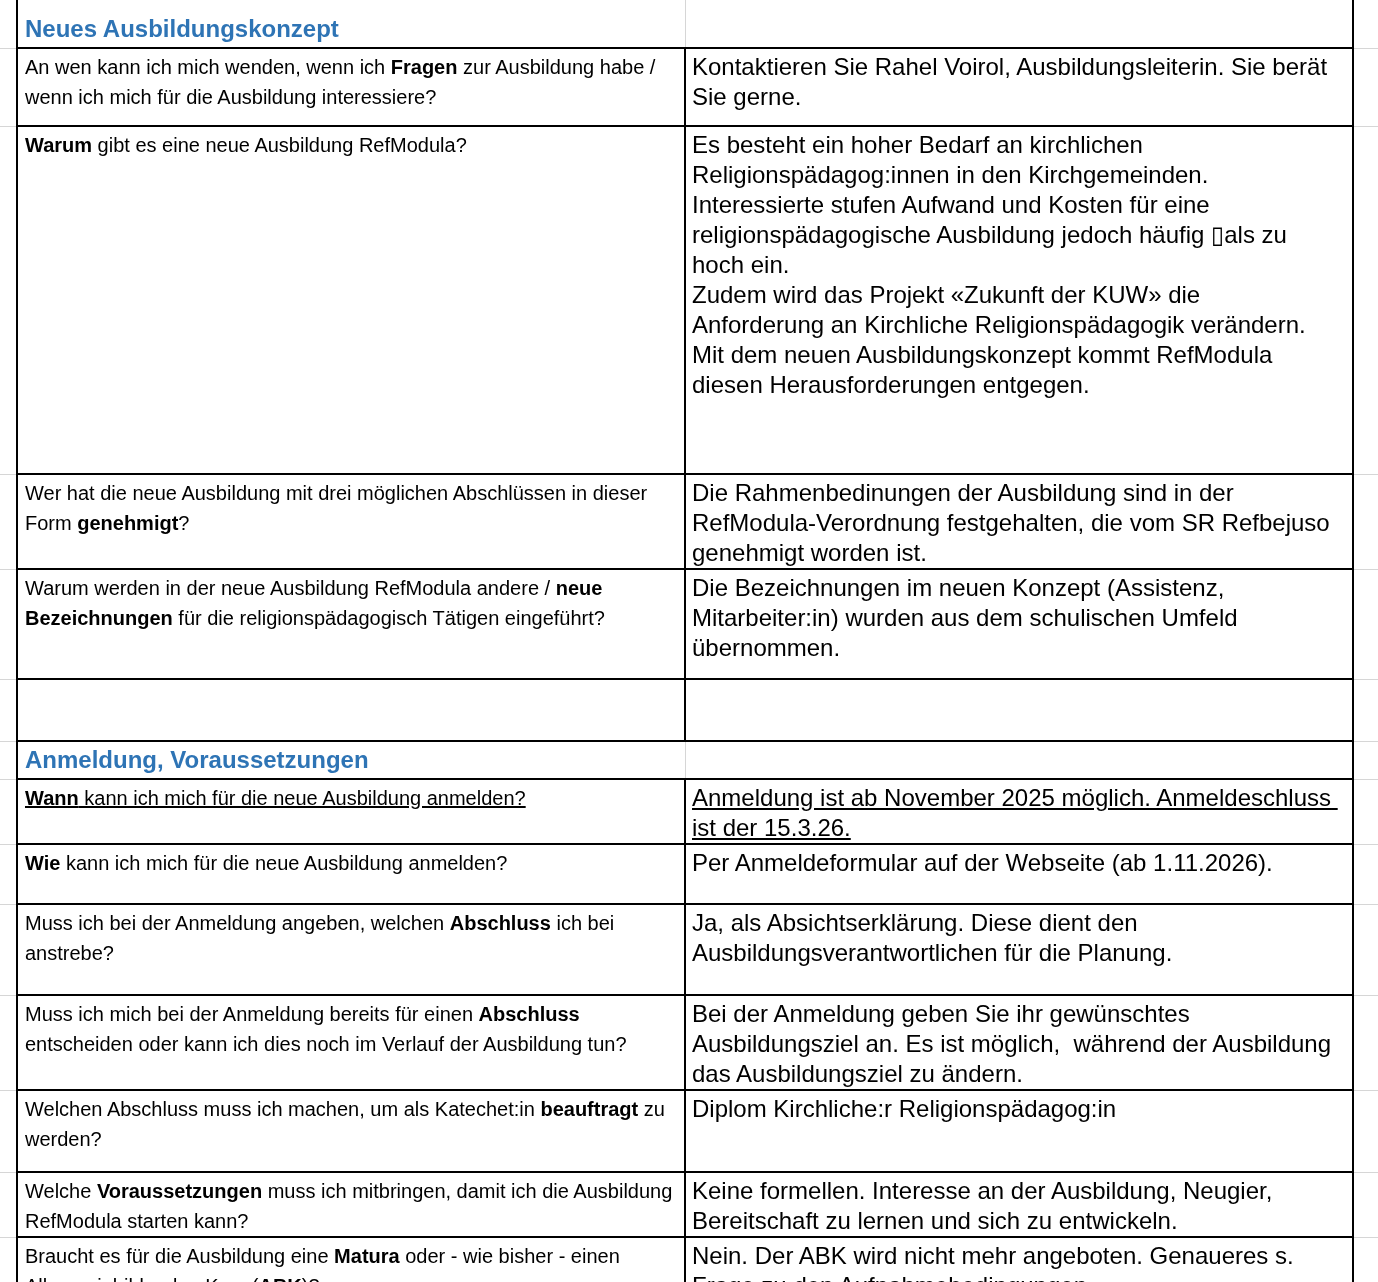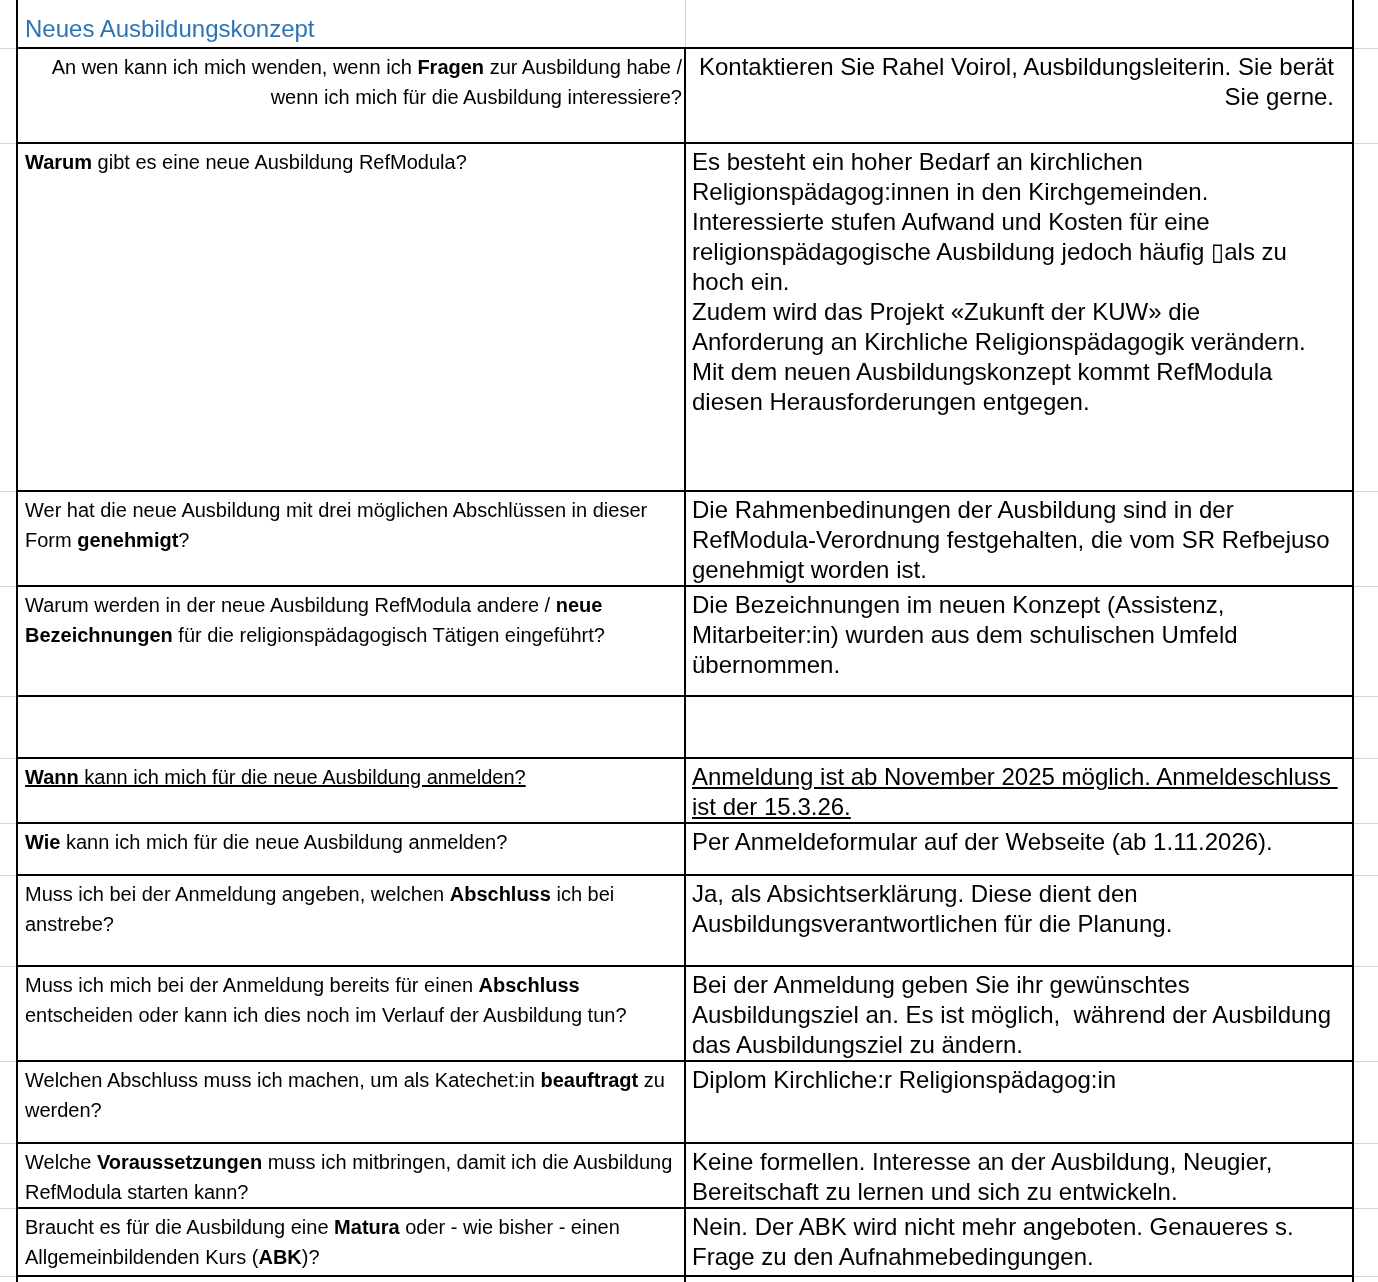--- a/index.html
+++ b/index.html
@@ -11,31 +11,31 @@
   td.strip{border-bottom:1px solid #d6d6d6;}
   
   td.qcell{border-left:2px solid #000;border-right:2px solid #000;
            border-bottom:2px solid #000;padding:3px 2px 0 7px;
            font-size:20px;line-height:30px;white-space:pre-wrap;}
   td.acell{border-right:2px solid #000;border-bottom:2px solid #000;
            padding:3px 18px 0 6px;font-size:24px;line-height:30px;white-space:pre-wrap;}
   
   td.hq{border-left:2px solid #000;border-right:1px solid #d6d6d6;
         border-bottom:2px solid #000;vertical-align:bottom;
-        padding:0 0 5px 7px;font-size:24px;line-height:26px;font-weight:normal;color:#2e74b5;}
+        padding:0 0 5px 7px;font-size:24px;line-height:26px;font-weight:bold;color:#2e74b5;}
   td.ha{border-left:1px solid #d6d6d6;border-right:2px solid #000;
         border-bottom:2px solid #000;}
   
   tr.cut td.qcell, tr.cut td.acell{border-bottom:none;}
   tr.cut td.strip{border-bottom:none;}
   .b{font-weight:bold;}
   
-  .h48{height:48px;}.h95{height:95px;text-align:right;}.h292{height:348px;}.h90{height:90px;margin-left:44px;}
+  .h48{height:48px;}.h95{height:78px;}.h292{height:348px;}.h90{height:90px;margin-left:44px;}
   .h102{height:110px;}.h62{height:62px;}.h38{height:38px;}.h61{height:61px;text-decoration:underline;}
-  .h60{height:52px;}.h99{height:91px;}.h93{height:93px;}.h82{height:82px;border-radius:18px;}
+  .h60{height:60px;}.h99{height:91px;}.h93{height:93px;}.h82{height:82px;border-radius:18px;}
   .h80{height:68px;}.h20{height:20px;}
 </style>
 </head>
 <body>
 
 <table>
   <colgroup>
     <col style="width:17px">
       <col style="width:668px">
       <col style="width:668px">
@@ -83,20 +83,26 @@
     <td class="strip"></td>
   </tr>
 
   <tr class="h62">
     <td class="strip"></td>
     <td class="qcell"></td>
     <td class="acell"></td>
     <td class="strip"></td>
   </tr>
 
+  <tr class="h38">
+    <td class="strip"></td>
+    <td class="hq">Anmeldung, Voraussetzungen</td>
+    <td class="ha"></td>
+    <td class="strip"></td>
+  </tr>
 
   <tr class="h61">
     <td class="strip"></td>
     <td class="qcell"><span class="b">Wann</span><span> kann ich mich für die neue Ausbildung anmelden?</span></td>
     <td class="acell"><span>Anmeldung ist ab November 2025 möglich. Anmeldeschluss ist der 15.3.26.</span></td>
     <td class="strip"></td>
   </tr>
 
   <tr class="h60">
     <td class="strip"></td>

